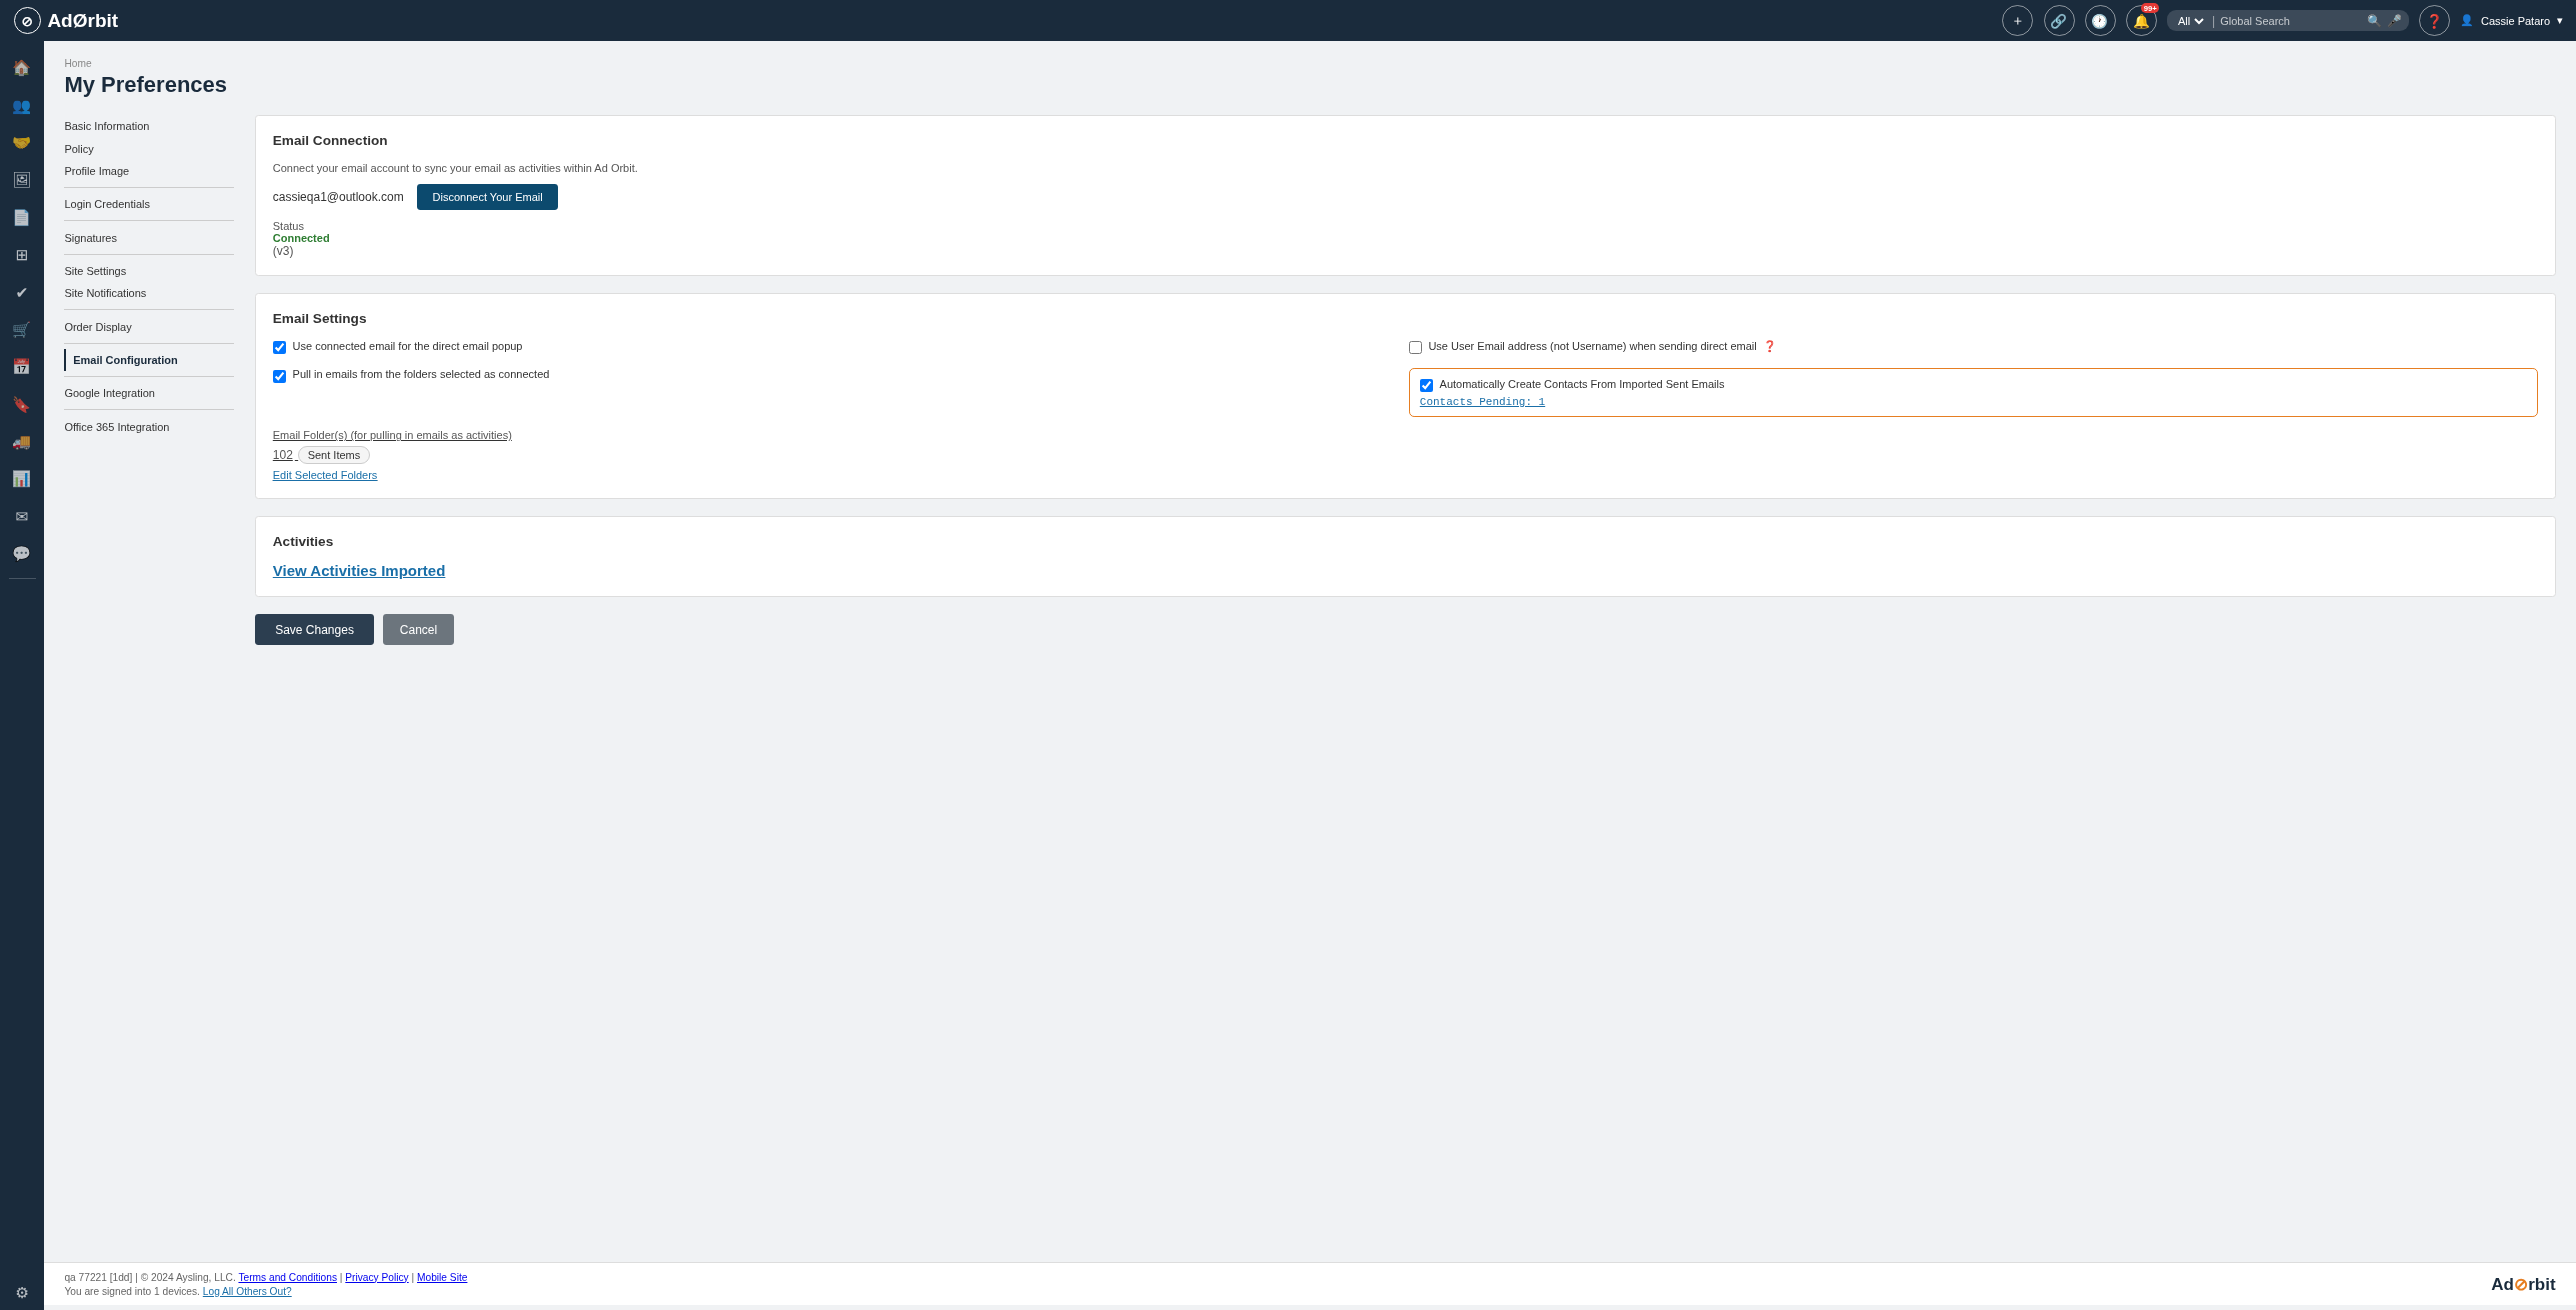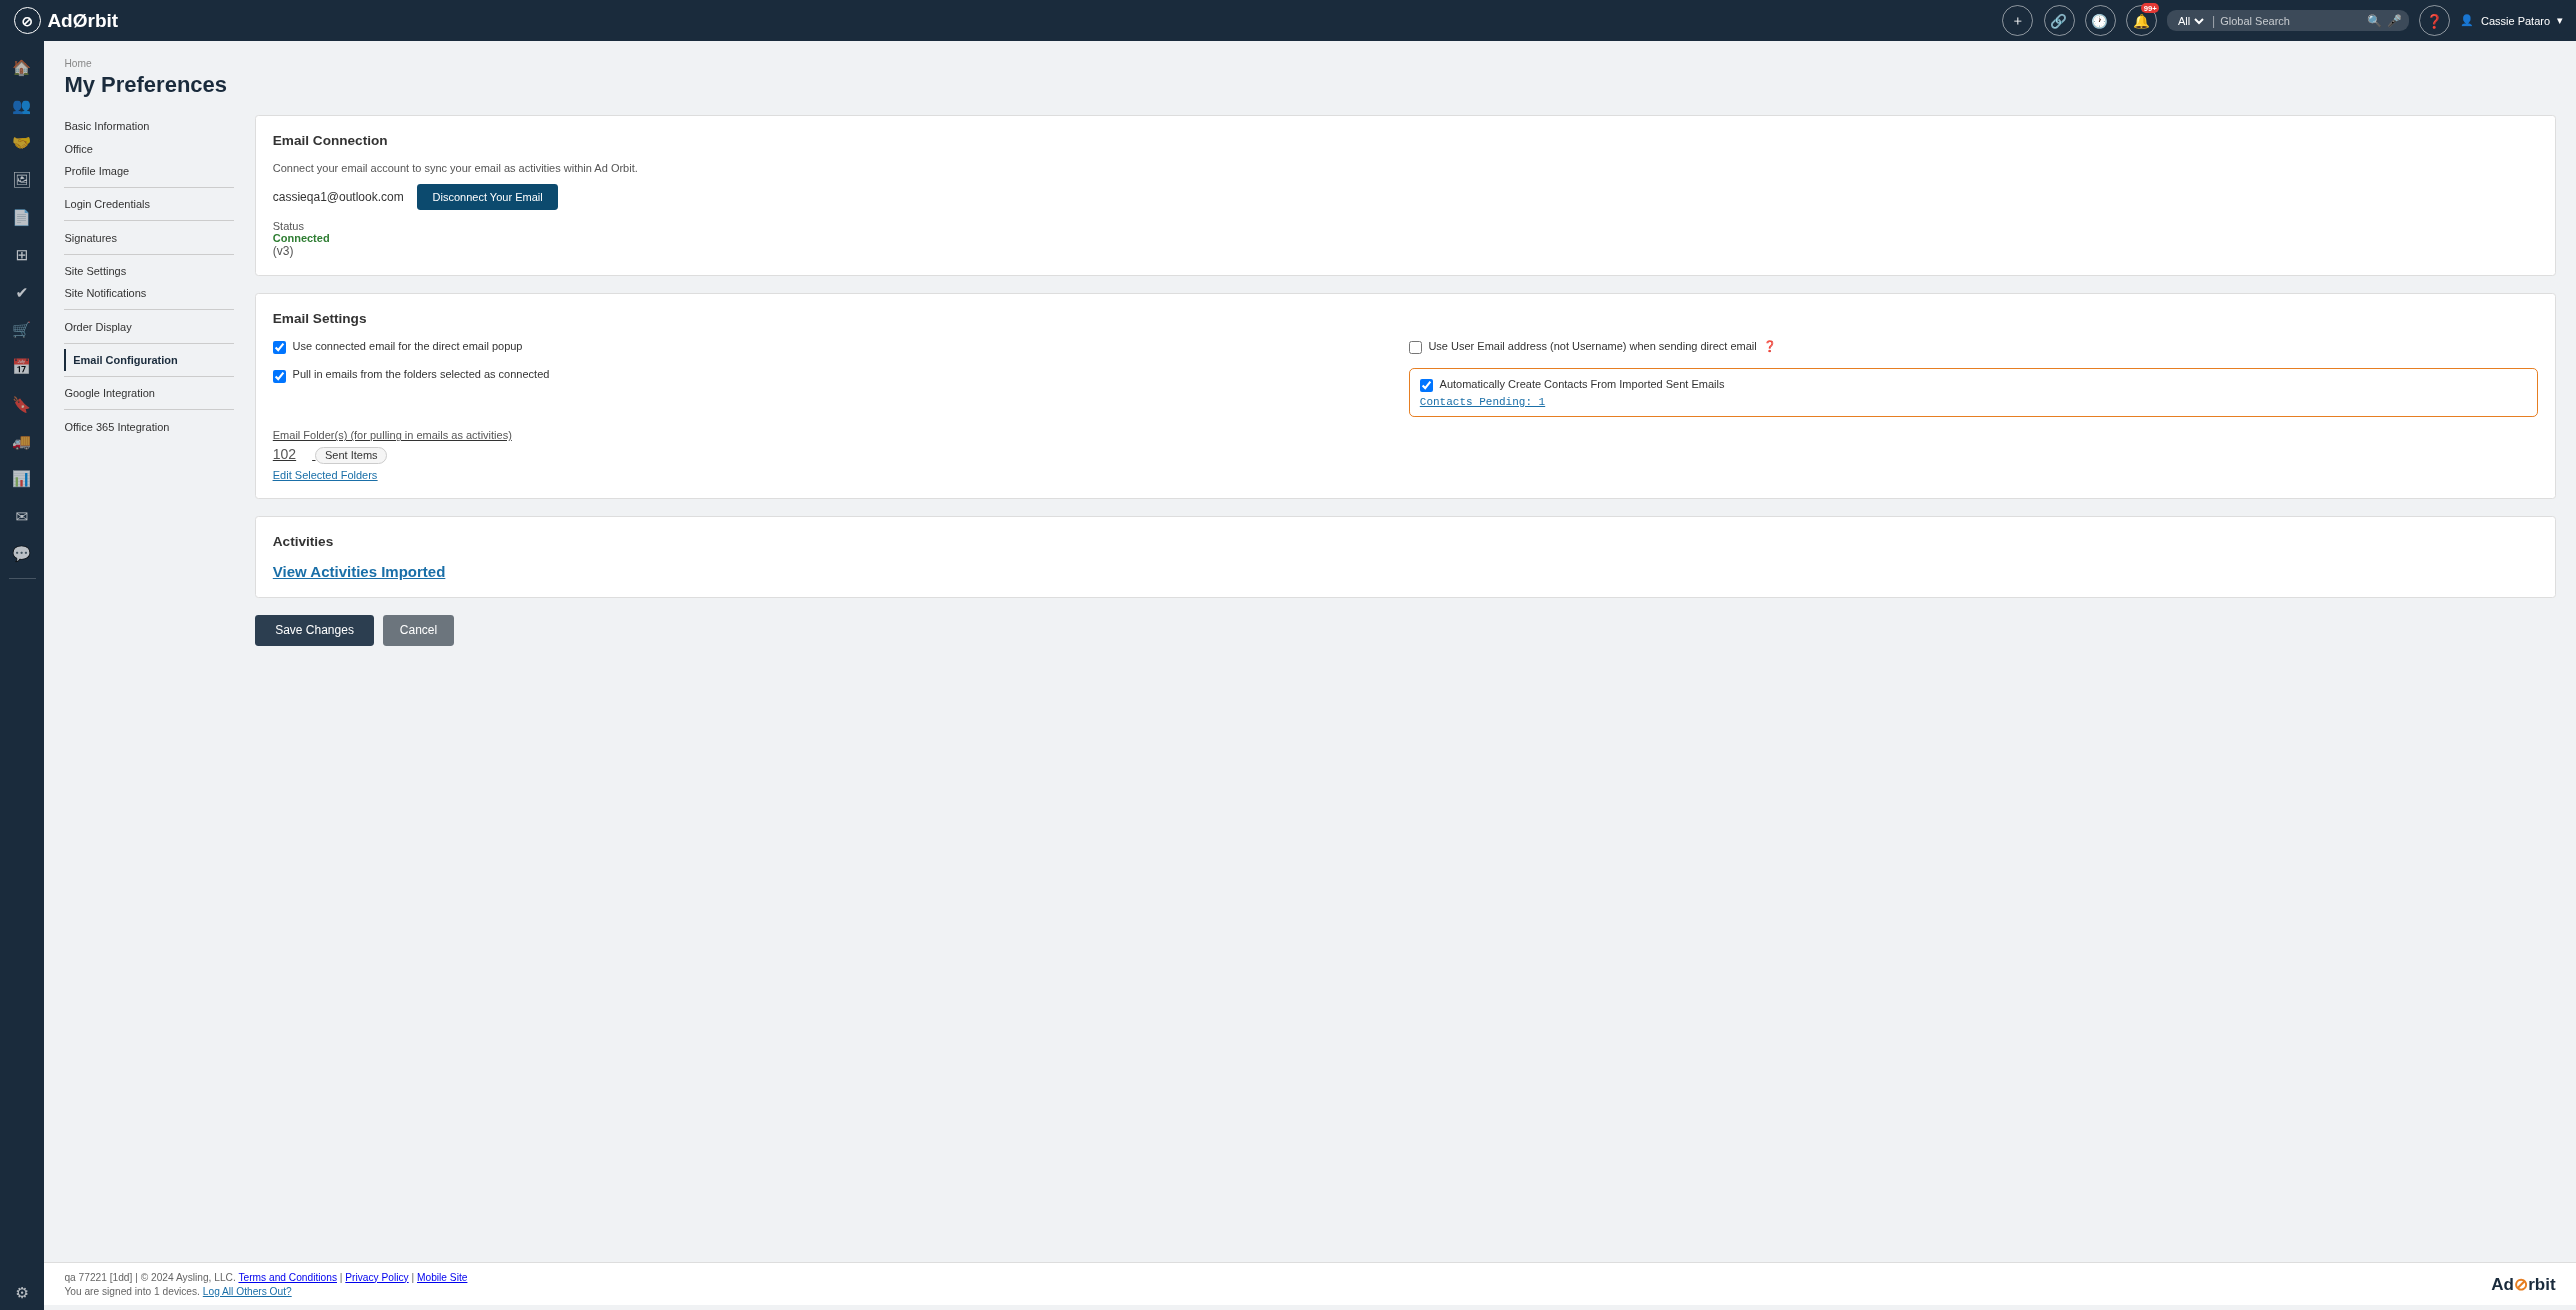--- a/index.html
+++ b/index.html
@@ -71,21 +71,21 @@
     .settings-grid { display: grid; grid-template-columns: 1fr 1fr; gap: 6.8px; margin-bottom: 12px; }
     .checkbox-row { display: flex; align-items: flex-start; gap: 6.8px; font-size: 11px; color: #333; }
     .checkbox-row input[type=checkbox] { margin-top: 1.7px; cursor: pointer; }
 
     .highlight-box { border: 1.7px solid #e67e22; border-radius: 5.1px; padding: 8.5px 10.2px; }
     .contacts-pending-link { color: #1a6fa8; text-decoration: underline; cursor: pointer; font-size: 11px; display: block; margin-top: 3.4px; font-family: Liberation Mono, monospace; }
 
     .folder-section { margin-top: 10.2px; text-decoration: underline; }
     .folder-label { font-size: 11px; color: #555; margin-bottom: 5.1px; }
     .folder-tag { display: inline-block; background: #f5f5f5; border: 0.9px solid #ccc; border-radius: 10.2px; padding: 1.7px 8.5px; font-size: 11px; color: #333; margin-right: 5.1px; }
-    .folder-count { color: #555; font-size: 14px; margin-right: 16px; }
+    .folder-count { color: #555; font-size: 12px; margin-right: 2px; }
     .edit-folders-link { display: block; color: #1a6fa8; text-decoration: underline; cursor: pointer; font-size: 11px; margin-top: 5.1px; }
 
     
     .view-activities-link { color: #1a6fa8; text-decoration: underline; cursor: pointer; font-size: 15px; font-weight: bold; }
 
     
     .action-buttons { display: flex; gap: 8.5px; margin-top: 6.8px; }
     .btn-save { background: #2c3e50; color: #fff; border: none; padding: 8.5px 20.4px; border-radius: 3.4px; cursor: pointer; font-size: 12px; }
     .btn-cancel { background: #6c757d; color: #fff; border: none; padding: 8.5px 17px; border-radius: 3.4px; cursor: pointer; font-size: 12px; }
 
@@ -154,21 +154,21 @@
   <div class="breadcrumb">
     <span>Home</span>
   </div>
   <h1 class="page-title">My Preferences</h1>
 
   <div class="content-layout">
 
     <nav class="left-nav">
       <div class="left-nav-section">
         <a class="left-nav-item" href="#">Basic Information</a>
-        <a class="left-nav-item" href="#">Office</a>
+        <a class="left-nav-item" href="#">Policy</a>
         <a class="left-nav-item" href="#">Profile Image</a>
       </div>
       <hr class="left-nav-divider">
       <div class="left-nav-section">
         <a class="left-nav-item" href="#">Login Credentials</a>
       </div>
       <hr class="left-nav-divider">
       <div class="left-nav-section">
         <a class="left-nav-item" href="#">Signatures</a>
       </div>

